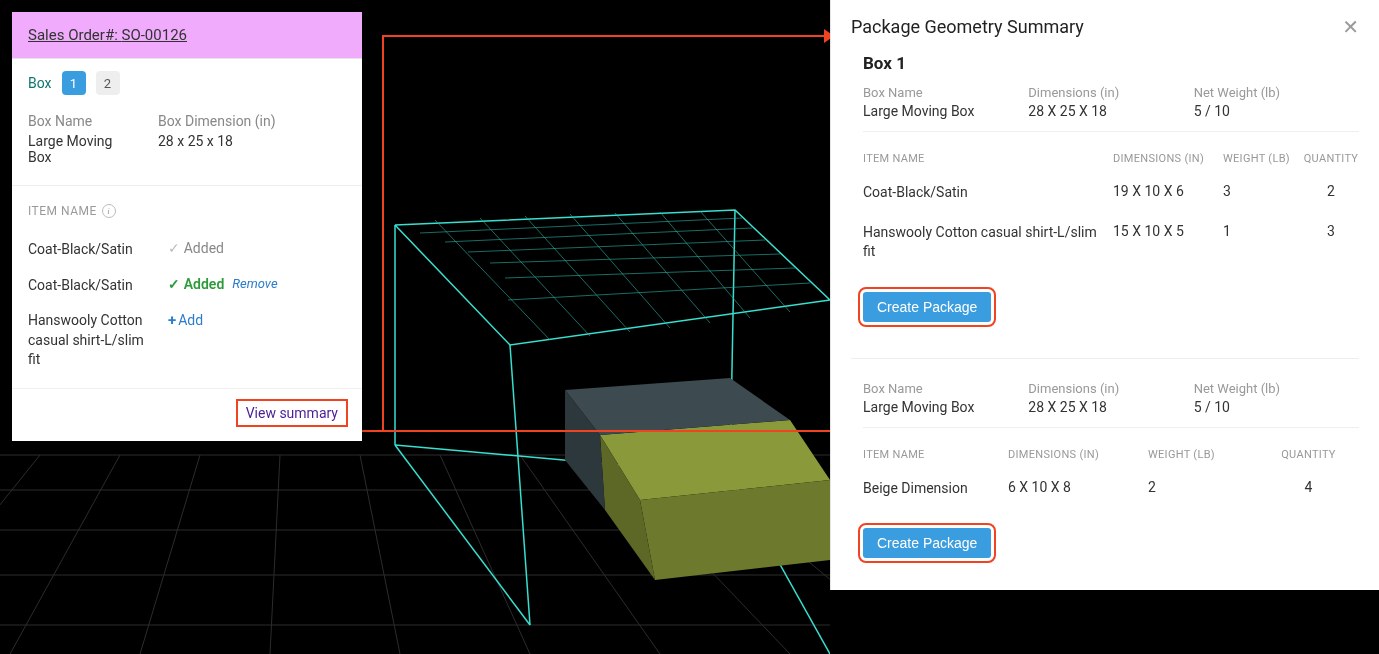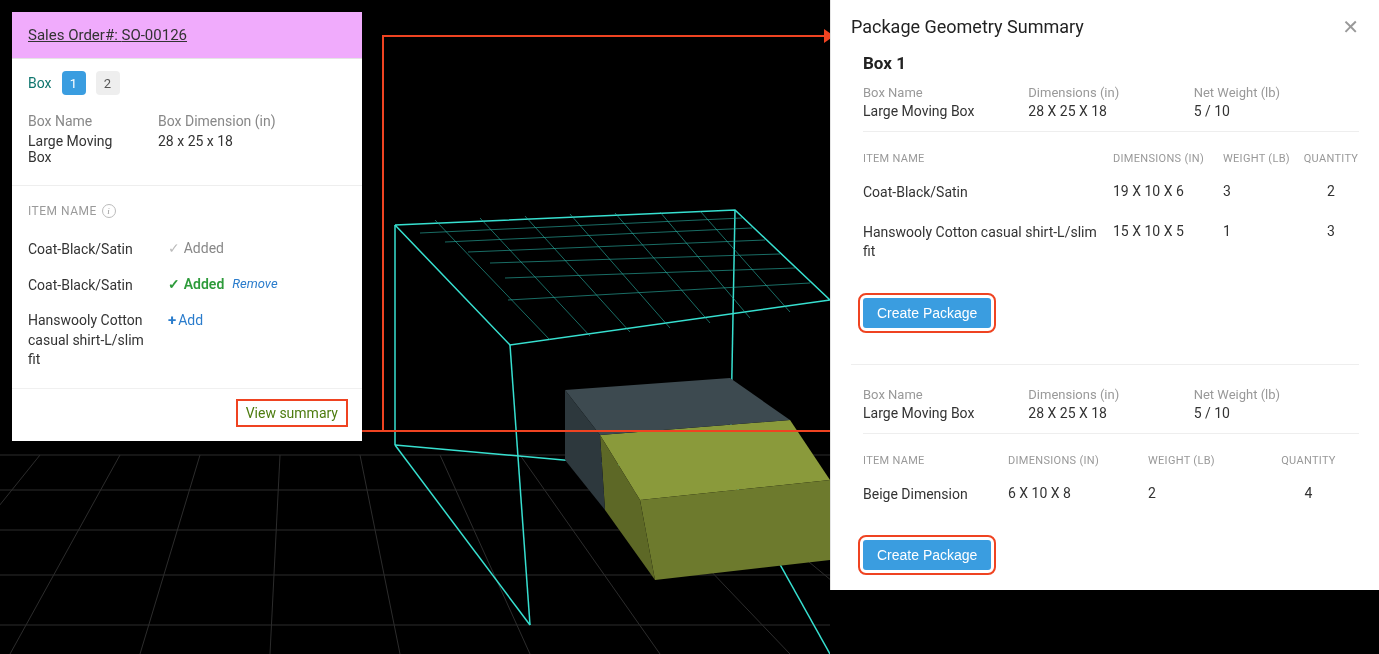--- a/index.html
+++ b/index.html
@@ -109,21 +109,21 @@
   .add-link { color: #2a7ccc; display: flex; align-items: center; gap: 2px; cursor: pointer; }
   .plus-blue { color: #2a7ccc; font-weight: bold; font-size: 15px; }
 
   .view-summary-wrap {
     padding: 10px 14px 14px 14px;
     display: flex;
     justify-content: flex-end;
     border-top: 1px solid #f0f0f0;
   }
   .view-summary {
-    color: #4d7c0f;
+    color: #4c1d95;
     font-size: 14px;
     border: 2px solid #ef4321;
     padding: 4px 8px;
     cursor: pointer;
     background: #fff;
   }
 
   
   .connector-h {
     position: absolute;
@@ -210,21 +210,21 @@
     display: flex;
     padding: 10px 0;
     color: #333;
     font-size: 14px;
     align-items: flex-start;
   }
   .irow .col-name, .irow .col-name2 { line-height: 1.4; }
 
   .create-pkg {
     display: inline-block;
-    margin-top: 26px;
+    margin-top: 20px;
     background: #3a9de0;
     color: #fff;
     font-size: 14px;
     padding: 7px 14px;
     border: none;
     border-radius: 3px;
     cursor: pointer;
     outline: 2px solid #ef4321;
     outline-offset: 3px;
   }

